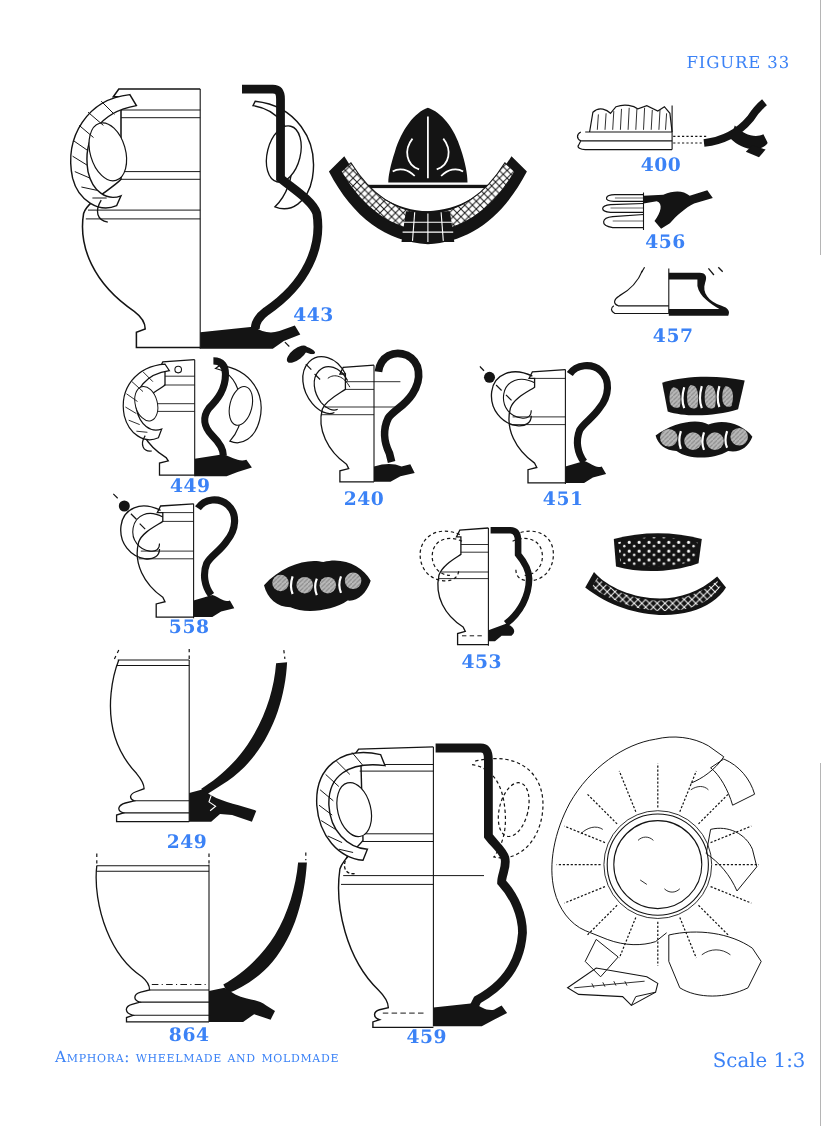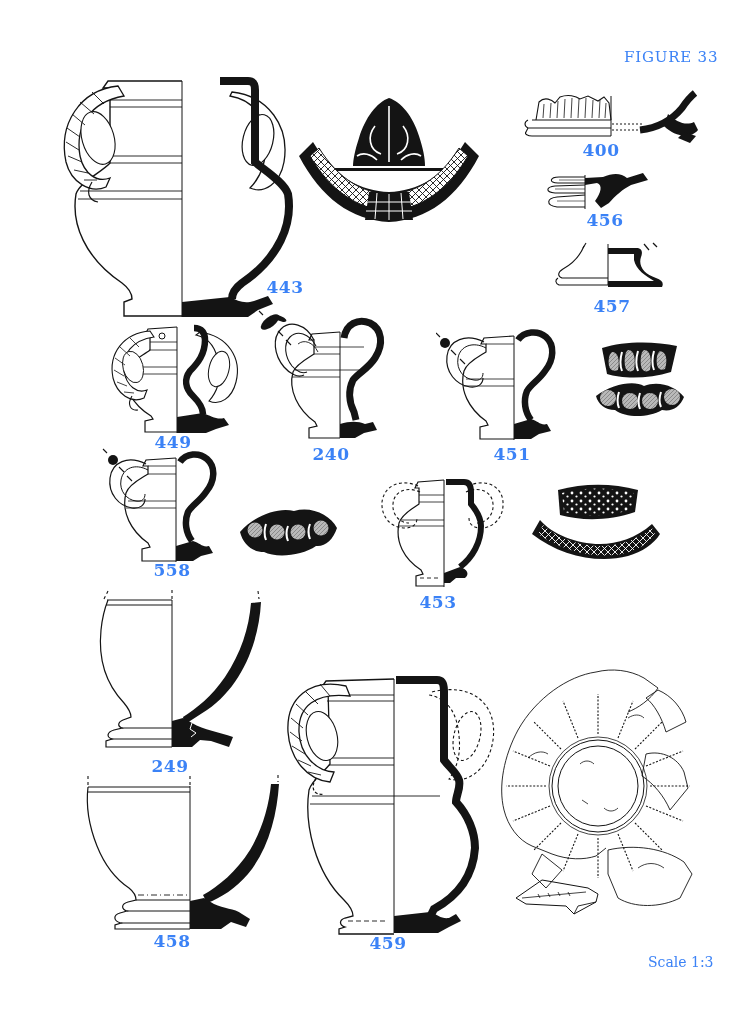--- a/index.html
+++ b/index.html
@@ -1,20 +1,20 @@
 <!DOCTYPE html>
 <html><head>
 <meta charset="utf-8">
 <style>
   html,body{margin:0;padding:0;background:#777;}
   .page{position:relative;width:746px;height:1024px;background:#fff;margin:0 auto;
         font-family:"DejaVu Serif",serif;color:#3b82f6;overflow:hidden;}
   .hdr{position:absolute;left:624px;top:48px;font-size:15px;letter-spacing:.8px;}
   .ftl{position:absolute;left:50px;top:953px;font-size:14px;font-variant:small-caps;letter-spacing:.6px;}
-  .ftr{position:absolute;left:648px;top:954px;font-size:14px;}
+  .ftr{position:absolute;left:648px;top:954px;font-size:18px;}
   .lbl{position:absolute;font-weight:bold;font-size:17px;transform:translateX(-50%);letter-spacing:.5px;}
   .fig{position:absolute;line-height:0;}
   svg{display:block;}
 </style>
 </head>
 <body>
 
 <div class="page">
 
   <svg width="0" height="0" style="position:absolute">
@@ -469,17 +469,18 @@
   <div class="lbl" style="left:285px;top:277px">443</div>
   <div class="lbl" style="left:601px;top:140px">400</div>
   <div class="lbl" style="left:605px;top:210px">456</div>
   <div class="lbl" style="left:612px;top:296px">457</div>
   <div class="lbl" style="left:173px;top:432px">449</div>
   <div class="lbl" style="left:331px;top:444px">240</div>
   <div class="lbl" style="left:512px;top:444px">451</div>
   <div class="lbl" style="left:172px;top:560px">558</div>
   <div class="lbl" style="left:438px;top:592px">453</div>
   <div class="lbl" style="left:170px;top:756px">249</div>
-  <div class="lbl" style="left:172px;top:931px">458</div>
+  <div class="lbl" style="left:172px;top:931px">864</div>
   <div class="lbl" style="left:388px;top:933px">459</div>
 
+  <div class="ftl">Amphora: wheelmade and moldmade</div>
   <div class="ftr">Scale 1:3</div>
 </div>
 
 </body></html>

